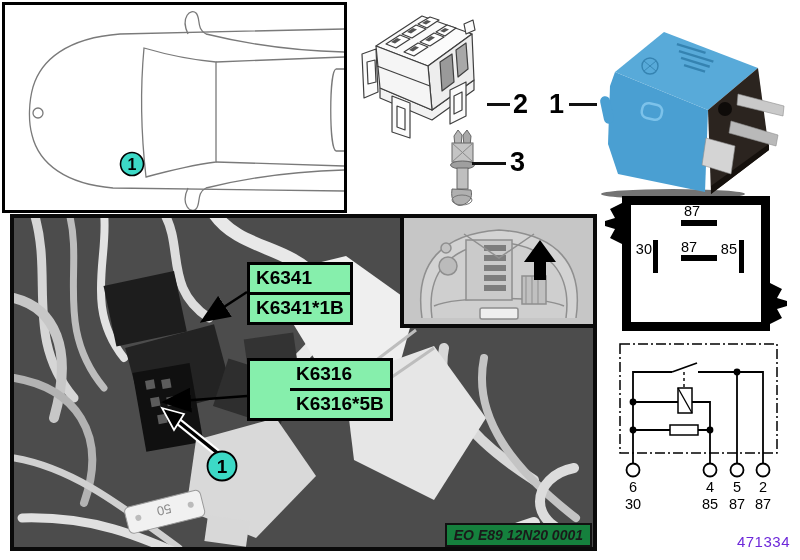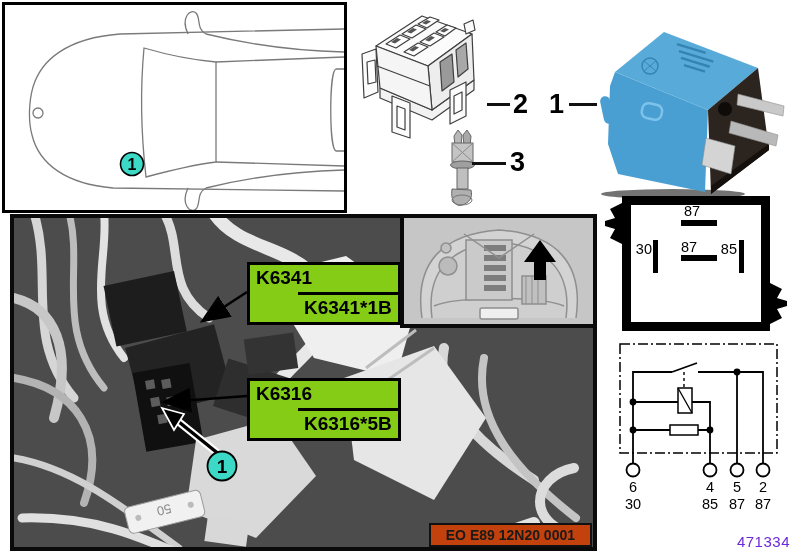--- a/index.html
+++ b/index.html
@@ -7,24 +7,24 @@
           font-family:"Liberation Sans",sans-serif;color:#000;}
   .abs{position:absolute;}
   
   .car-panel{left:2px;top:2px;width:345px;height:211px;border:3px solid #000;box-sizing:border-box;background:#fff;}
   
   .ref-num{position:absolute;font-weight:bold;font-size:27px;line-height:27px;}
   .ref-line{position:absolute;height:0;border-top:3px solid #111;}
   
   .photo{left:10px;top:214px;width:587px;height:337px;border:4px solid #0a0a0a;box-sizing:border-box;background:#4c4c4c;overflow:hidden;}
   .photo svg.layer{position:absolute;left:0;top:0;width:100%;height:100%;}
-  .klabel{position:absolute;background:#84cc16;border:3px solid #000;font-weight:bold;font-size:19px;line-height:24px;min-width:100px;padding:0;}
+  .klabel{position:absolute;background:#86efac;border:3px solid #000;font-weight:bold;font-size:19px;line-height:24px;min-width:100px;padding:0;}
   .klabel .row{padding:1px 6px 2px 6px;white-space:nowrap;}
-  .klabel .row + .row{border-top:3px solid #000;margin-left:48px;}
-  .stamp{position:absolute;background:#c2410c;border:2px solid #111;font-weight:bold;font-size:14px;line-height:16px;padding:2px 15px;color:#1a1a1a;white-space:nowrap;}
+  .klabel .row + .row{border-top:3px solid #000;}
+  .stamp{position:absolute;background:#15803d;border:2px solid #111;font-weight:bold;font-size:14px;line-height:16px;padding:2px 7px;color:#1a1a1a;white-space:nowrap;font-style:italic;}
   .inset{left:400px;top:214px;width:197px;height:114px;border:4px solid #0a0a0a;box-sizing:border-box;background:#c6c6c6;overflow:hidden;}
   .footnote{right:10px;top:533px;font-size:15px;color:#6d28d9;letter-spacing:.5px;}
   svg text{font-family:"Liberation Sans",sans-serif;}
 </style>
 </head>
 <body>
 
 <div class="canvas">
 
   <div class="abs car-panel">
@@ -272,21 +272,21 @@
       <g>
         <circle cx="208" cy="248" r="14.5" stroke="#000" stroke-width="1.8" fill="#3cd9c6"></circle>
         <text x="208" y="255" text-anchor="middle" font-size="19" font-weight="bold" fill="#000">1</text>
       </g>
     </svg>
 
     <div class="klabel" style="left:233px;top:44px;">
       <div class="row">K6341</div>
       <div class="row">K6341*1B</div>
     </div>
-    <div class="klabel" style="left:233px;top:160px;">
+    <div class="klabel" style="left:233px;top:140px;padding-left:40px;">
       <div class="row">K6316</div>
       <div class="row">K6316*5B</div>
     </div>
 
     <div class="stamp" style="right:1px;top:305px;">EO E89 12N20 0001</div>
   </div>
 
   <div class="abs inset">
     <svg width="189" height="106" viewBox="0 0 189 106">
       <rect width="189" height="106" fill="#c6c6c6"></rect>

